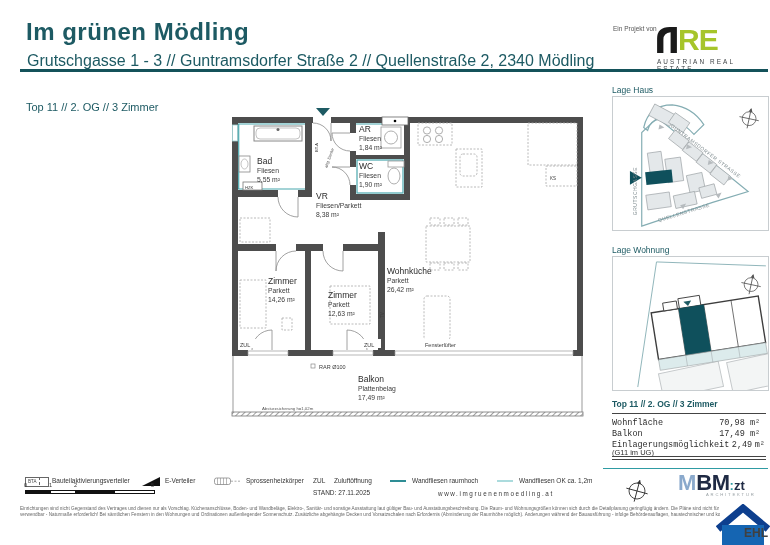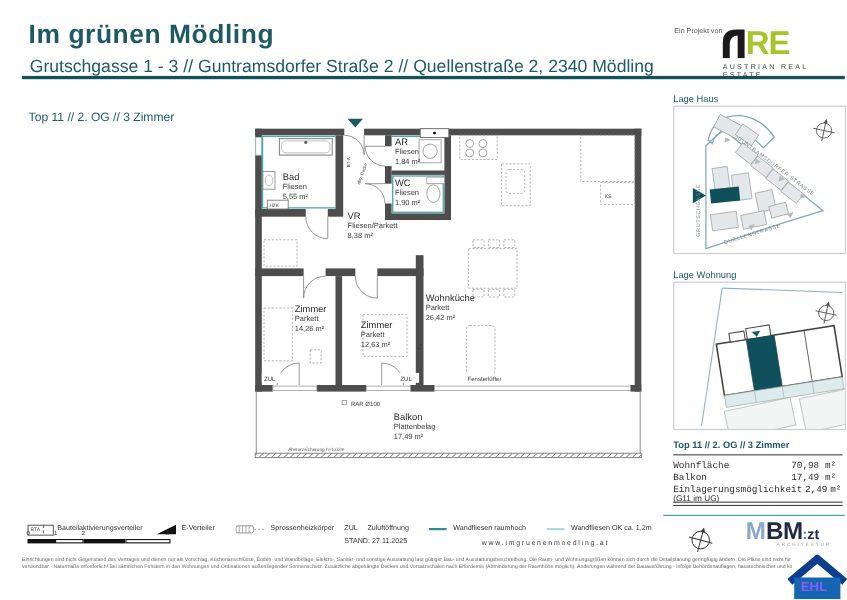--- a/index.html
+++ b/index.html
@@ -48,21 +48,21 @@
   #website{left:438px;top:490px;font-size:6.3px;letter-spacing:1.6px;color:#3a3a3a;}
   #footer-teal-rule{left:603px;top:468px;width:165px;height:1px;background:#2e9ba3;}
   #mbm{left:678px;top:470px;}
   #mbm .m1{font-size:22px;font-weight:bold;color:#8aa9cc;}
   #mbm .m2{font-size:22px;font-weight:bold;color:#1f2a44;letter-spacing:-.5px;}
   #mbm .colon{font-size:13px;font-weight:bold;color:#2e9ba3;}
   #mbm .zt{font-size:13px;font-weight:bold;color:#1f2a44;}
   #mbm-caption{left:706px;top:492px;font-size:4.2px;letter-spacing:1.8px;color:#9aa2a6;}
   .disclaimer{left:20px;width:700px;font-size:4.7px;color:#666;white-space:nowrap;overflow:hidden;}
   #ehl{left:716px;top:504px;width:54px;height:41px;}
-  #ehl-text{left:728px;top:526px;width:40px;text-align:left;font-size:12px;font-weight:bold;color:#8b5cf6;}
+  #ehl-text{left:728px;top:526px;width:40px;text-align:right;font-size:12px;font-weight:bold;color:#404040;}
 </style>
 </head>
 <body>
 
 <div id="page">
 
   <div class="abs" id="title">Im grünen Mödling</div>
   <div class="abs" id="subtitle">Grutschgasse 1 - 3 // Guntramsdorfer Straße 2 // Quellenstraße 2, 2340 Mödling</div>
   <div class="abs" id="project-note">Ein Projekt von</div>
   <div class="abs" id="are-logo">

